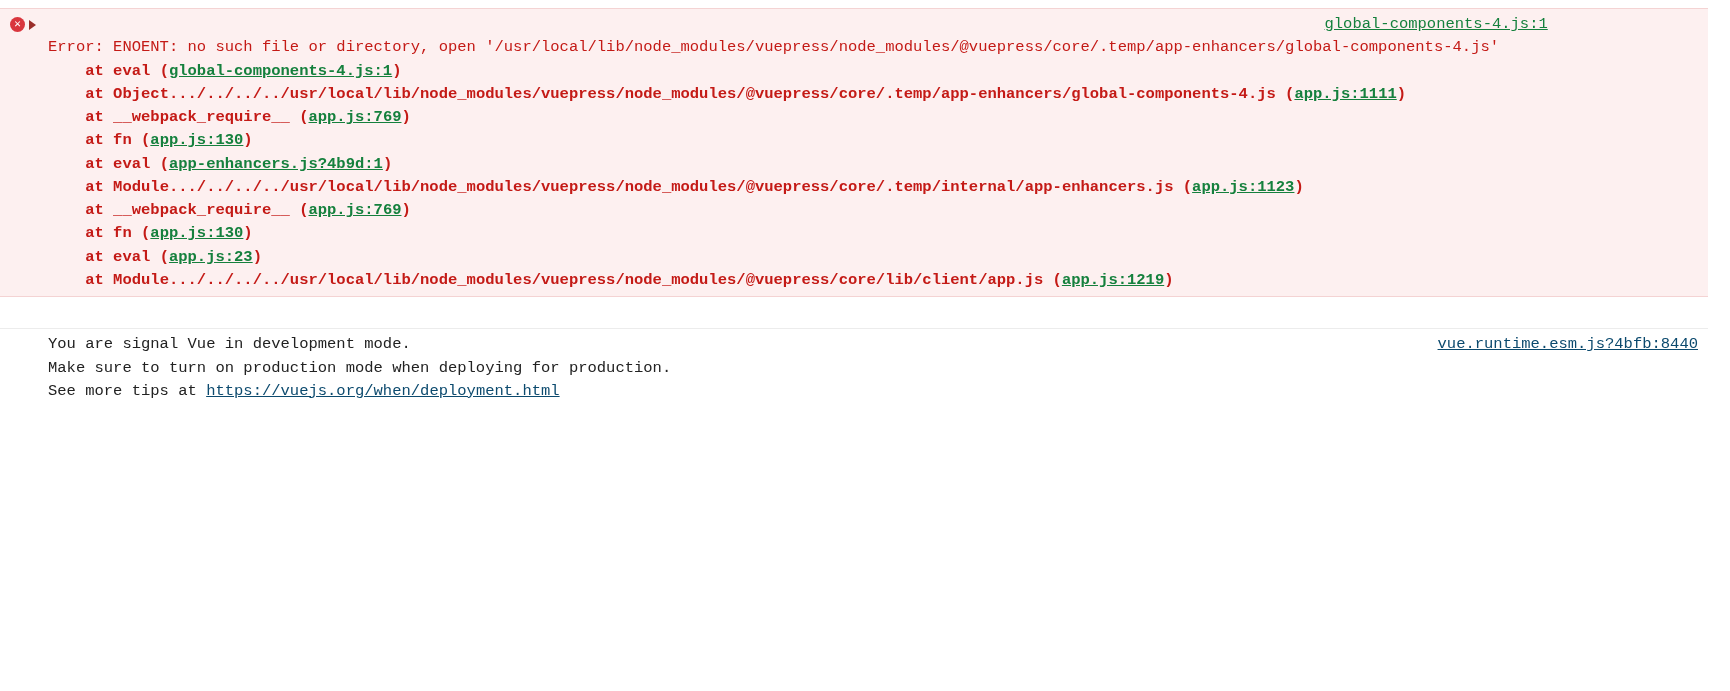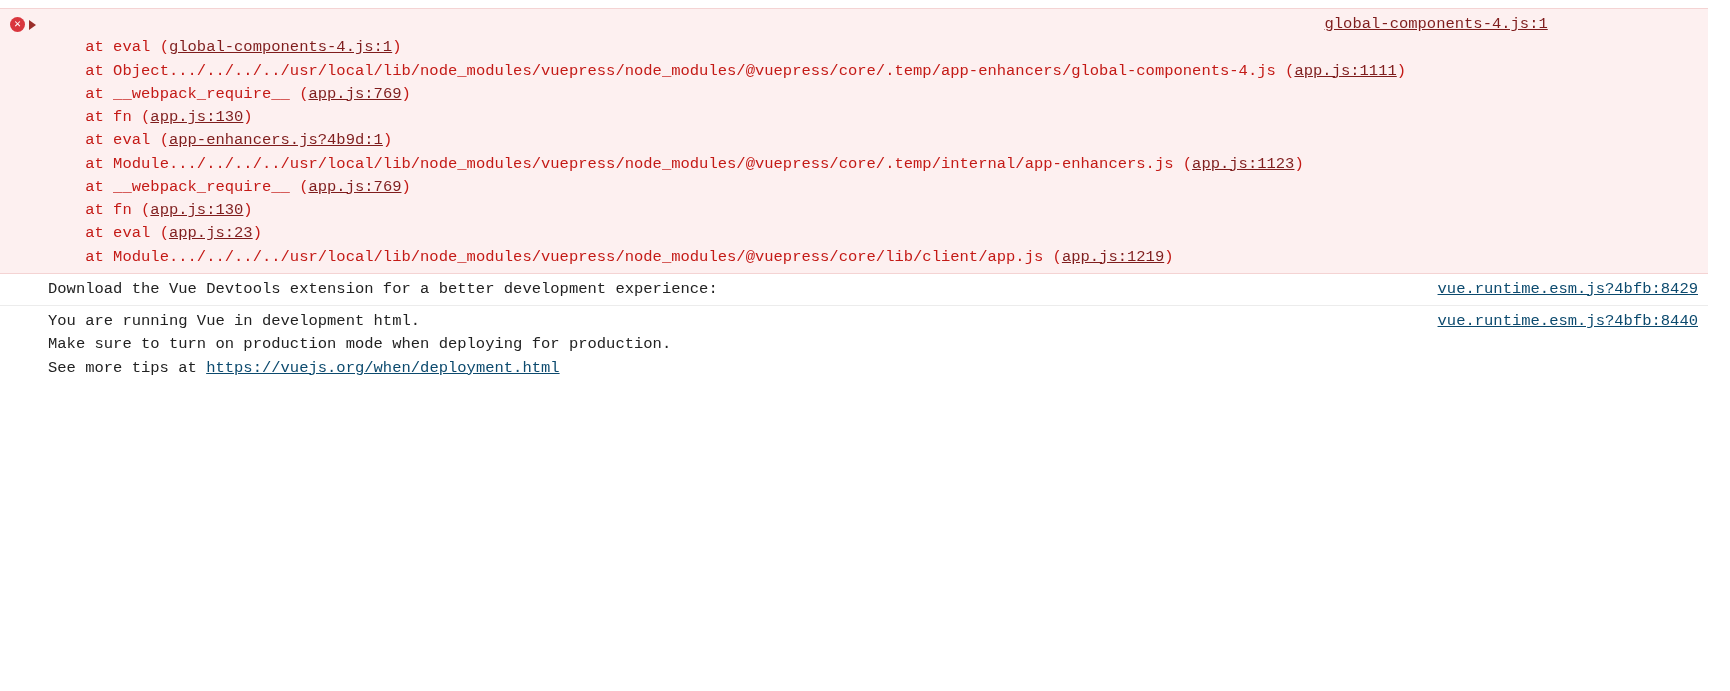--- a/index.html
+++ b/index.html
@@ -35,21 +35,21 @@
     float: right;
     margin-left: 20px;
     text-align: right;
   }
   a, .link {
     color: #0c4a6e;
     text-decoration: underline;
     cursor: pointer;
   }
   .row.error a, .row.error .link {
-    color: #7f1d1d;
+    color: #15803d;
   }
   .icon-cell {
     position: absolute;
     left: 10px;
     top: 6px;
     width: 34px;
     display: flex;
     align-items: flex-start;
     gap: 4px;
   }
@@ -73,20 +73,21 @@
     border-top: 5px solid transparent;
     border-bottom: 5px solid transparent;
     border-left: 7px solid #333;
     margin-top: 5px;
   }
   .row.error .disclosure { border-left-color: #9a2e2a; }
   .stack { }
   .stack .frame {
     padding-left: 44px;
     text-indent: -44px;
+    font-weight: bold;
   }
 </style>
 </head>
 <body>
 
 <div class="console">
 
   <div class="row">
     <span class="source-link">
       <a>log.js?1afd:24</a>
@@ -95,20 +96,21 @@
 
   <div class="row error">
     <span class="icon-cell">
       <span class="error-icon">✕</span>
       <span class="disclosure"></span>
     </span>
     <span class="source-link">
       <a>global-components-4.js:1</a>
     </span>
     <br>
+    <span>Error: ENOENT: no such file or directory, open '/usr/local/lib/node_modules/vuepress/node_modules/@vuepress/core/.temp/app-enhancers/global-components-4.js'</span>
     <div class="stack">
       <div class="frame">
         &nbsp;&nbsp;&nbsp;&nbsp;<span>at eval (</span><a class="link">global-components-4.js:1</a><span>)</span>
       </div>
       <div class="frame">
         &nbsp;&nbsp;&nbsp;&nbsp;<span>at Object.../../../../usr/local/lib/node_modules/vuepress/node_modules/@vuepress/core/.temp/app-enhancers/global-components-4.js (</span><a class="link">app.js:1111</a><span>)</span>
       </div>
       <div class="frame">
         &nbsp;&nbsp;&nbsp;&nbsp;<span>at __webpack_require__ (</span><a class="link">app.js:769</a><span>)</span>
       </div>
@@ -130,28 +132,25 @@
       <div class="frame">
         &nbsp;&nbsp;&nbsp;&nbsp;<span>at eval (</span><a class="link">app.js:23</a><span>)</span>
       </div>
       <div class="frame">
         &nbsp;&nbsp;&nbsp;&nbsp;<span>at Module.../../../../usr/local/lib/node_modules/vuepress/node_modules/@vuepress/core/lib/client/app.js (</span><a class="link">app.js:1219</a><span>)</span>
       </div>
     </div>
   </div>
 
   <div class="row">
-    <span class="source-link">
-      <a>vue.runtime.esm.js?4bfb:8429</a>
-    </span>
-    <span>Download the Vue Devtools extension for a better development experience:</span><br>
+    <br>
   </div>
 
   <div class="row">
     <span class="source-link">
       <a>vue.runtime.esm.js?4bfb:8440</a>
     </span>
-    <span>You are running Vue in development html.</span><br>
+    <span>You are signal Vue in development mode.</span><br>
     <span>Make sure to turn on production mode when deploying for production.</span><br>
     <span>See more tips at </span><a>https://vuejs.org/when/deployment.html</a>
   </div>
 
 </div>
 
 </body></html>

